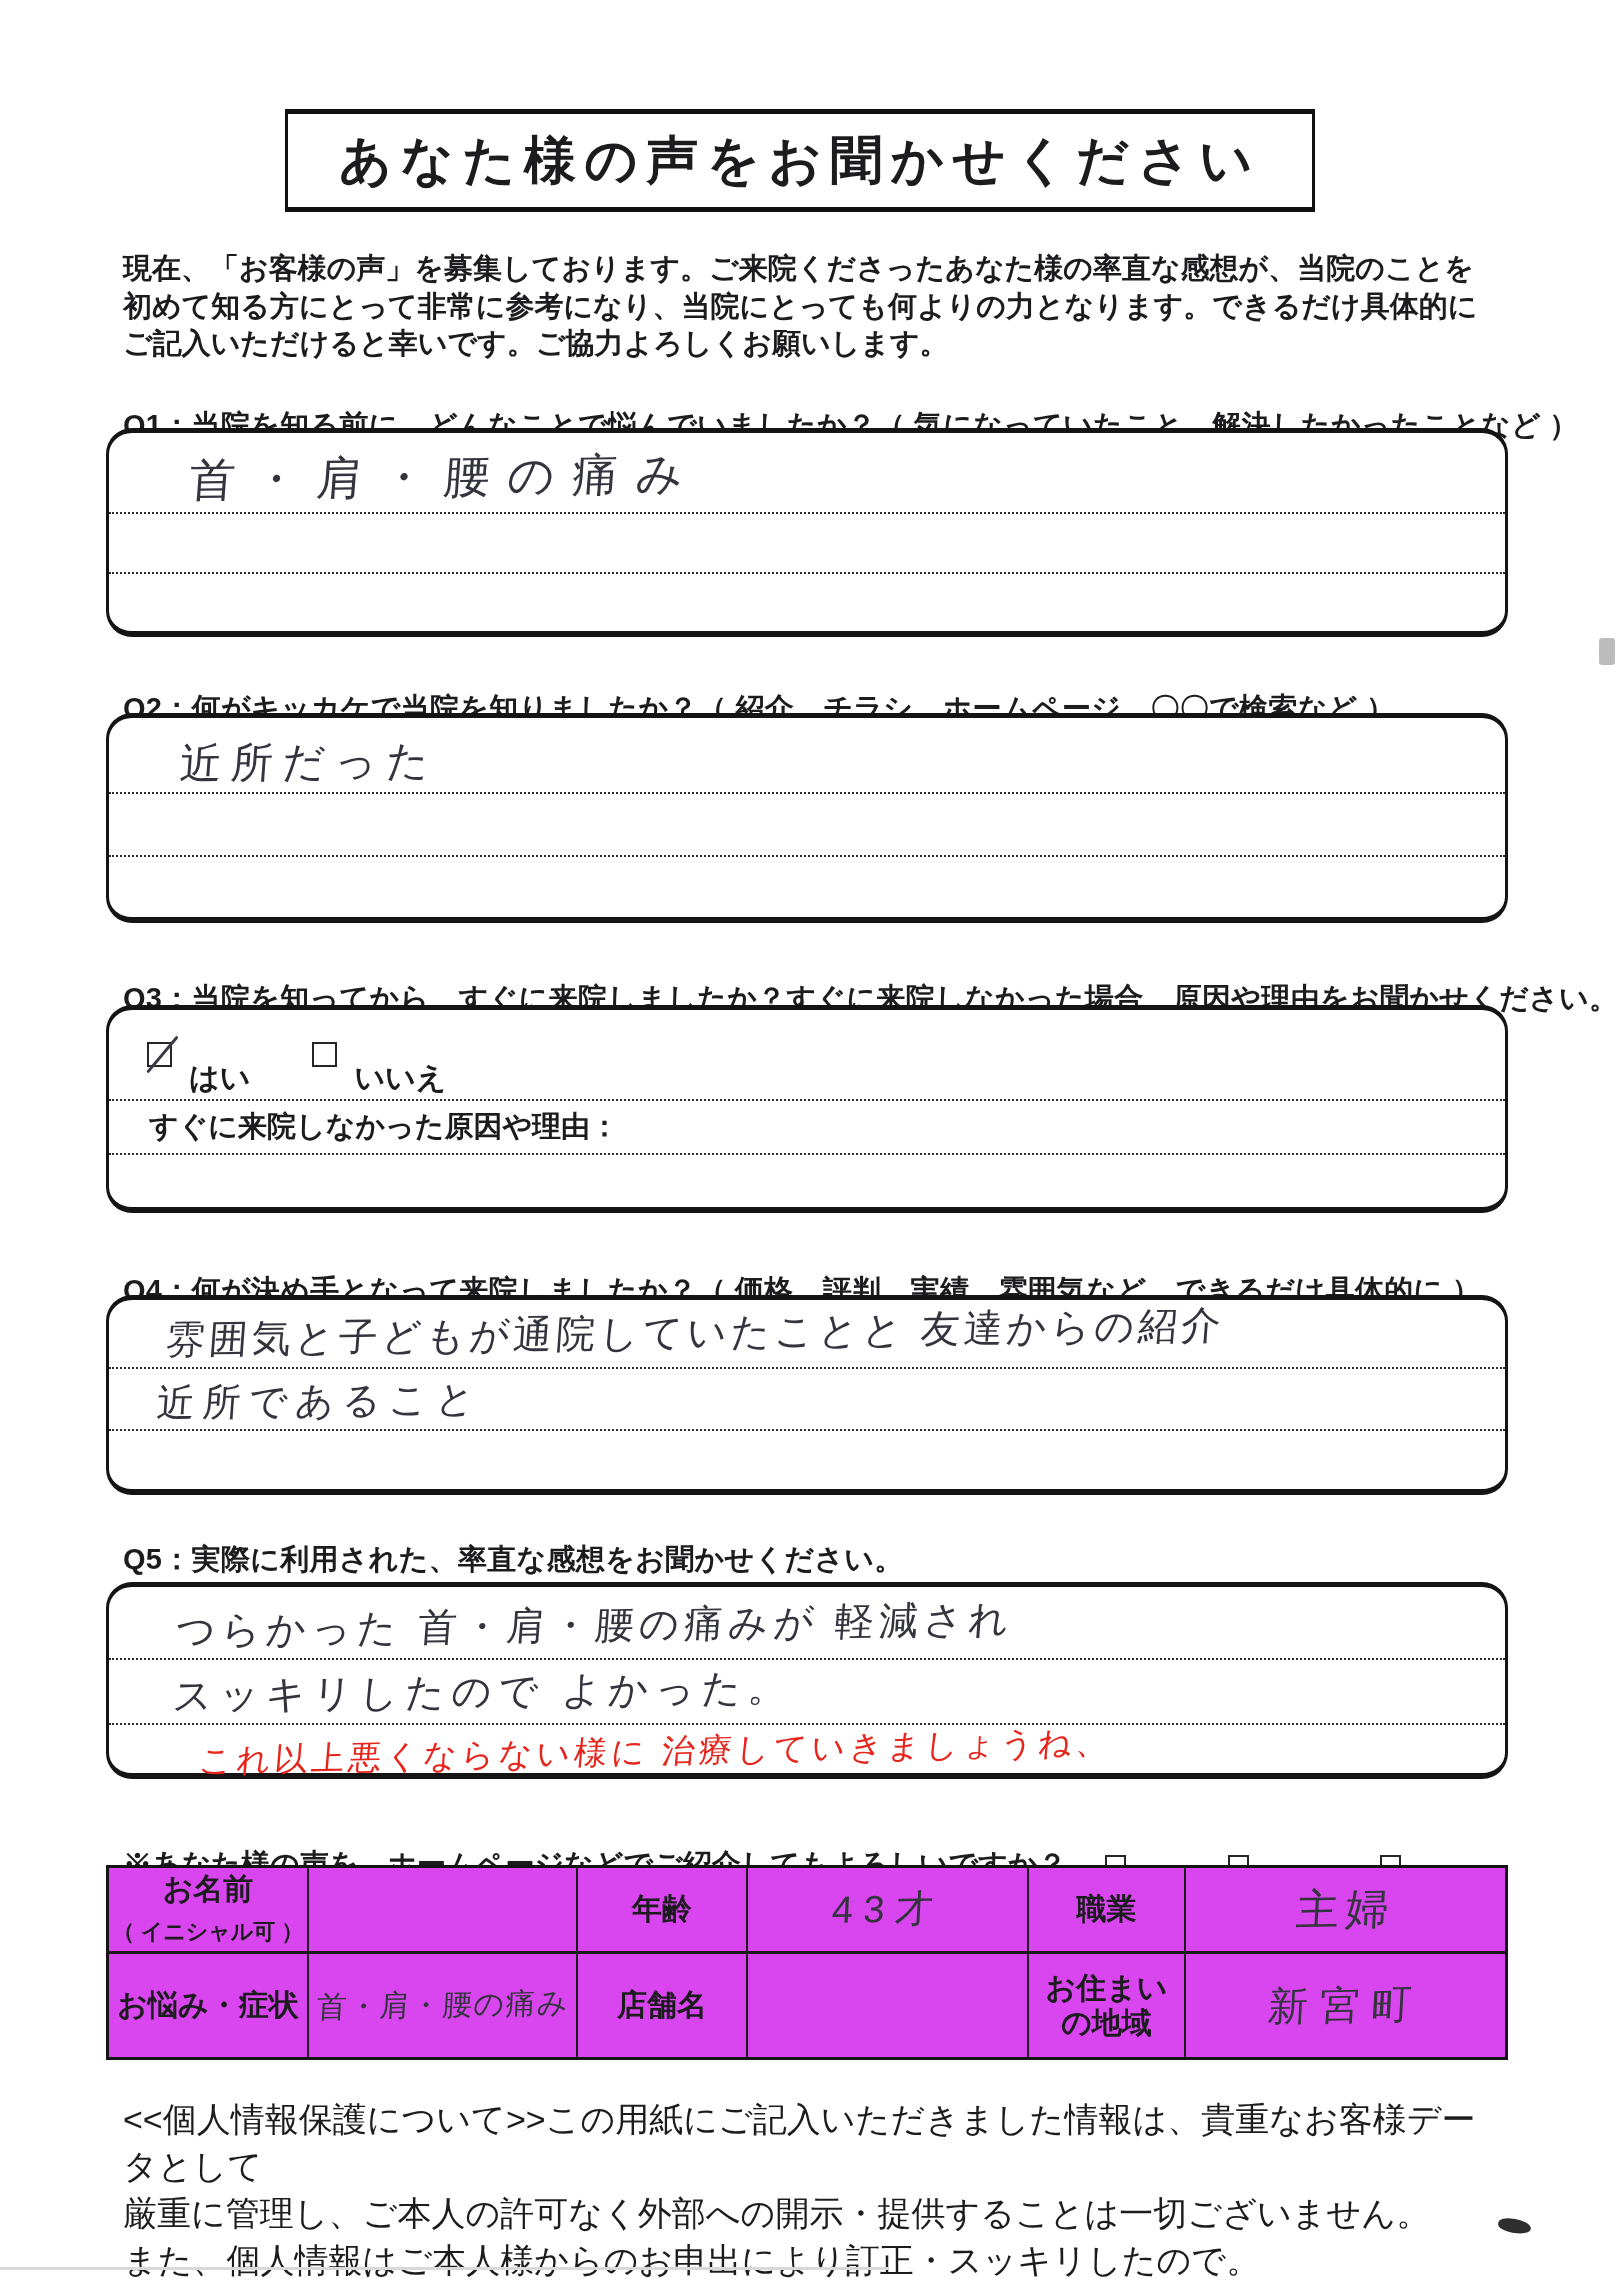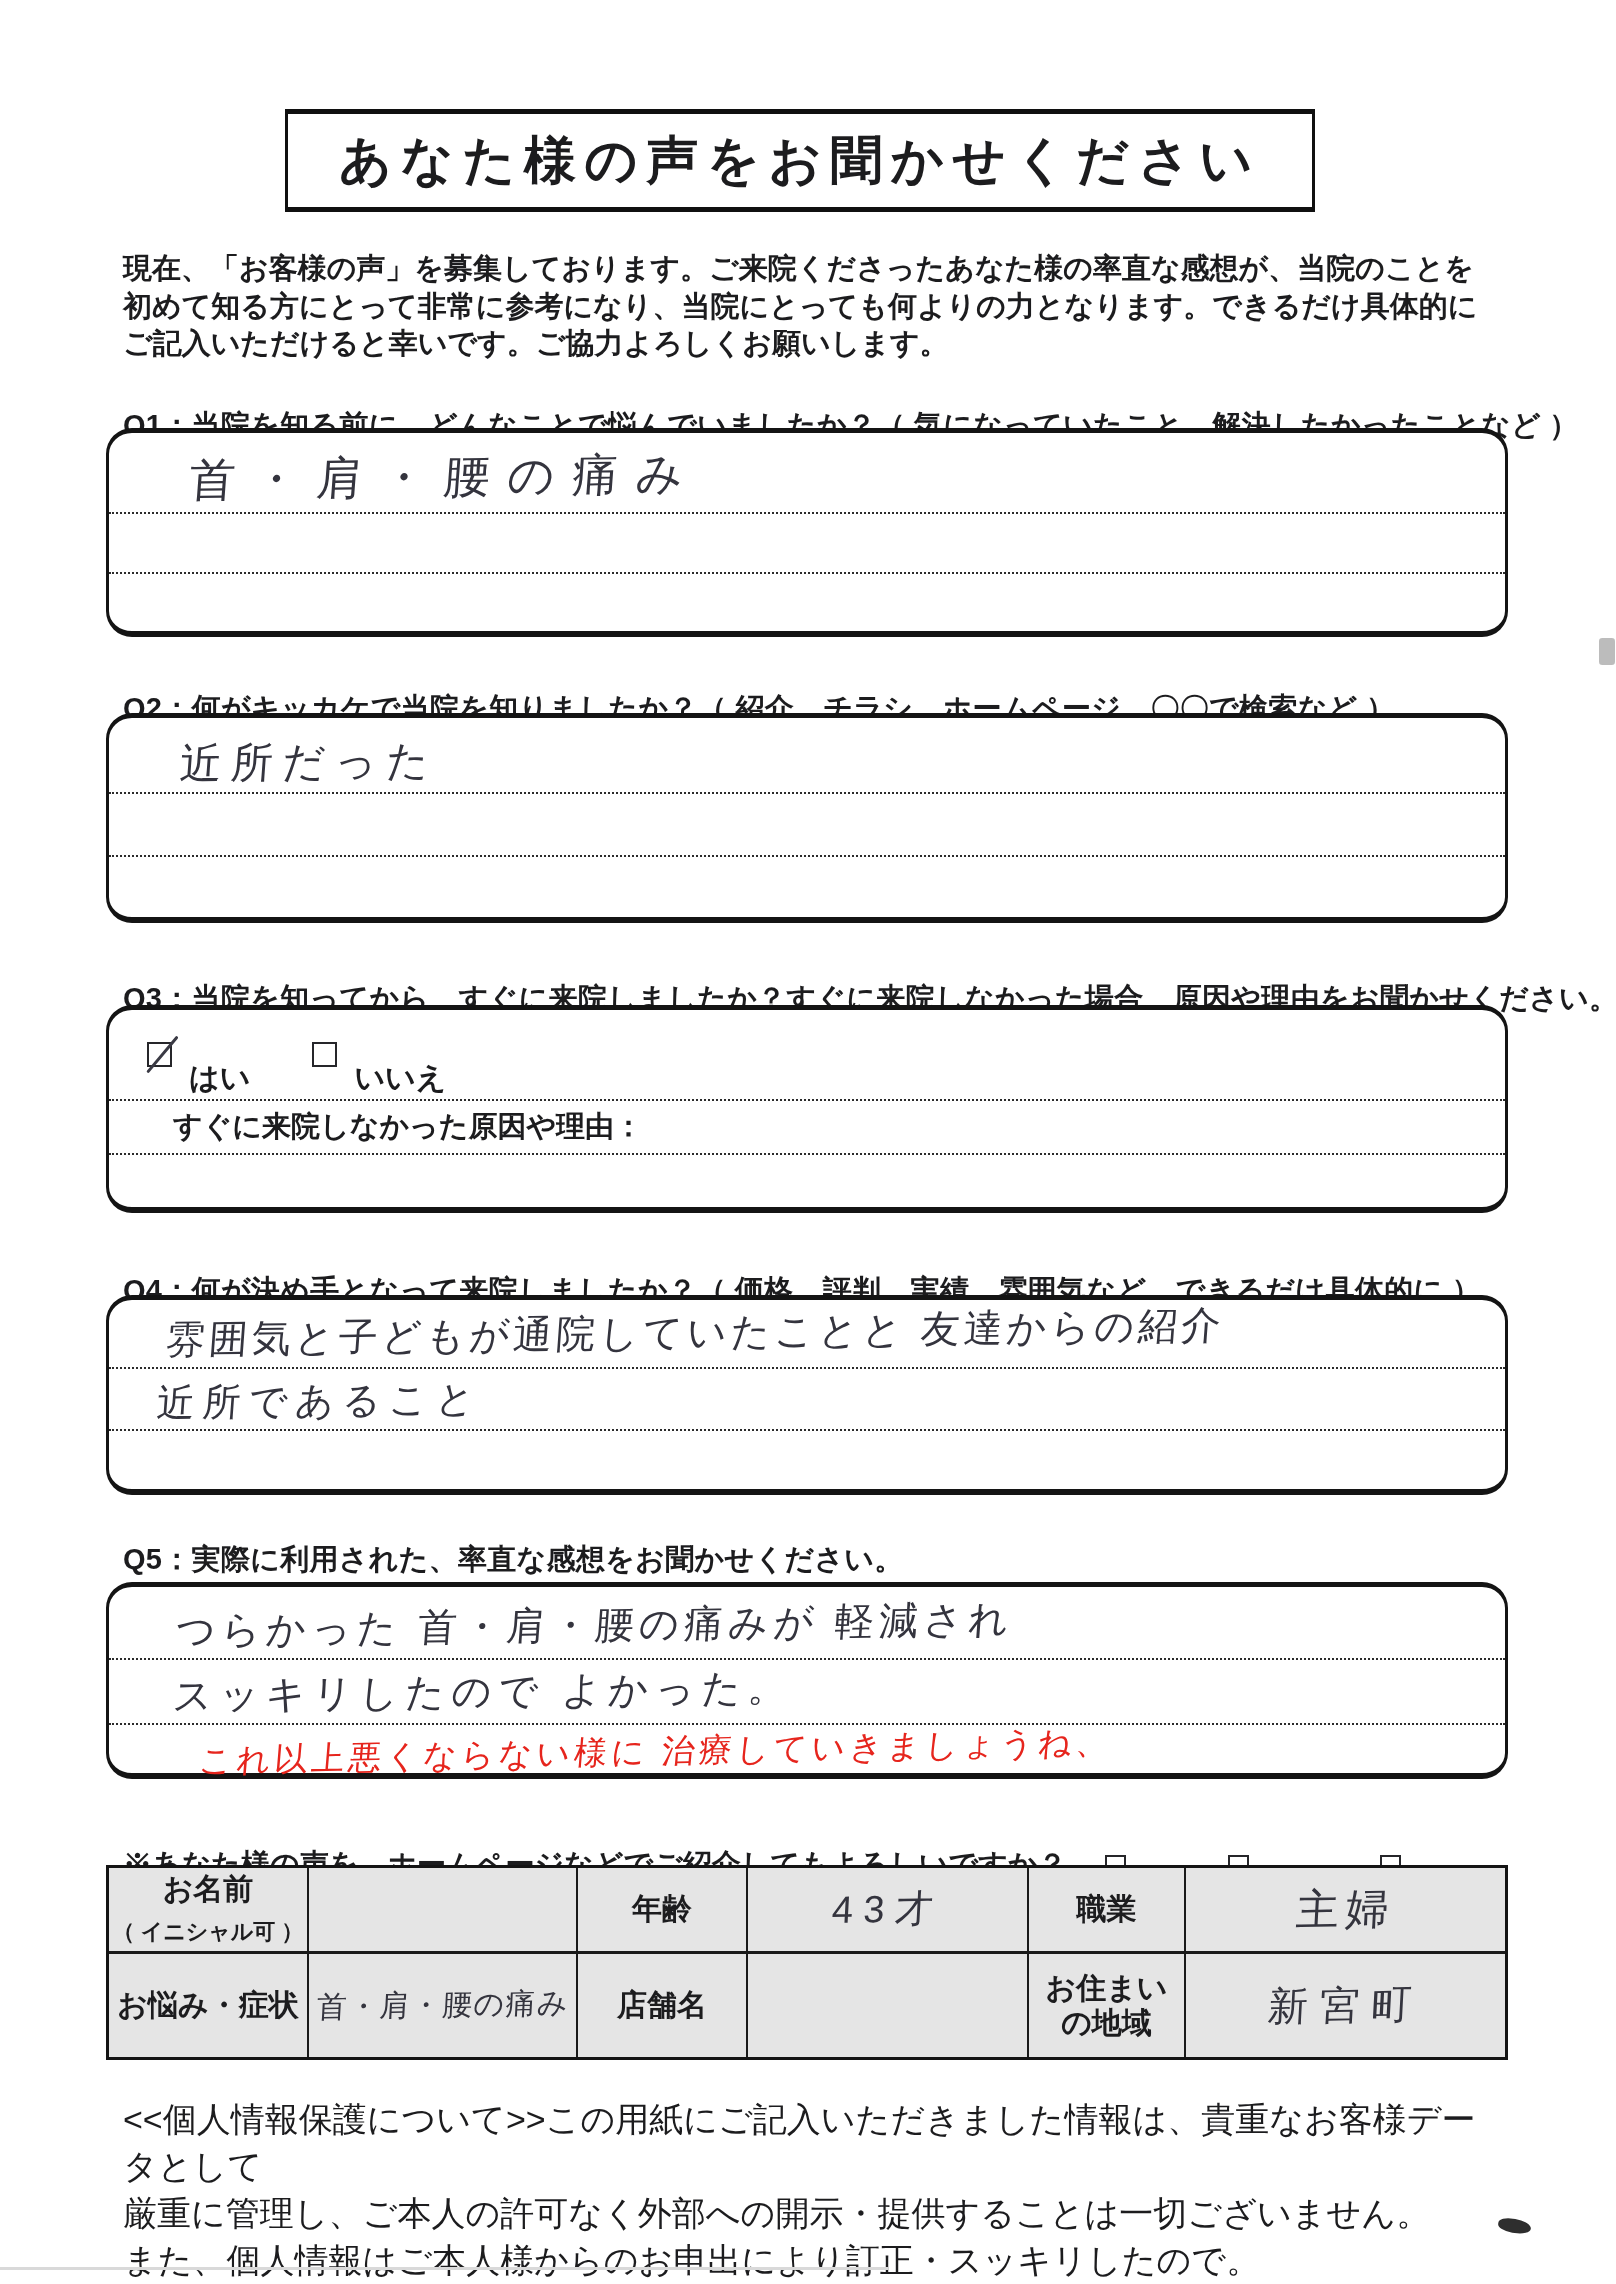--- a/index.html
+++ b/index.html
@@ -24,21 +24,21 @@
   .answer-box{
     position:absolute;left:106px;width:1402px;box-sizing:border-box;
     border:3.3px solid #141414;border-top-width:5.9px;border-bottom-width:6.5px;
     border-radius:26px;display:flex;flex-direction:column;background:#fff;
   }
   .q1-box{top:428px;height:209px;} .q2-box{top:713px;height:210px;}
   .q3-box{top:1005px;height:208px;} .q4-box{top:1295px;height:200px;}
   .q5-box{top:1582px;height:197px;}
   .row{flex:1;border-bottom:2.6px dotted #2b2b2b;position:relative;overflow:visible;display:flex;align-items:flex-start;}
   .row:last-child{border-bottom:none;}
-  .inner-label{font-size:29px;font-weight:600;align-self:center;padding-left:40px;margin-left:24px;}
+  .inner-label{font-size:29px;font-weight:600;align-self:center;padding-left:40px;}
   
   .hw{
     color:#34343e;white-space:nowrap;
     transform:skewX(-5deg) rotate(-0.8deg);transform-origin:left bottom;
   }
   .hw-q1{font-size:46px;margin:17px 0 0 78px;letter-spacing:17.6px;}
   .hw-q2{font-size:42px;margin:18px 0 0 69px;letter-spacing:9px;}
   .hw-q4a{font-size:39px;margin:13px 0 0 55px;letter-spacing:3.9px;}
   .hw-q4b{font-size:38px;margin:9px 0 0 46px;letter-spacing:7.8px;}
   .hw-q5a{font-size:39px;margin:17px 0 0 65px;letter-spacing:5.2px;}
@@ -57,21 +57,21 @@
   .consent{position:absolute;left:123px;top:1821px;width:1423px;display:flex;align-items:center;font-size:29px;font-weight:600;white-space:nowrap;}
   .consent .cb{width:21px;height:21px;border-width:2px;}
   .consent-opt{display:flex;align-items:center;margin-left:38px;}
   .consent-opt:first-of-type{margin-left:40px;}
   .consent-opt .cb-label{font-size:29px;margin-left:5.2px;}
   
   .profile{
     position:absolute;left:106px;top:1865px;width:1402px;box-sizing:border-box;
     border:3.9px solid #141414;display:grid;
     grid-template-columns:200px 269px 170px 281px 157px auto;
-    grid-template-rows:86px 103px;background:#e5e5e5;
+    grid-template-rows:86px 103px;background:#d946ef;
   }
   .cell{border-right:2px solid #1a1a1a;border-bottom:3.3px solid #1a1a1a;display:flex;flex-direction:column;align-items:center;justify-content:center;overflow:visible;box-sizing:border-box;}
   .cell.c6{border-right:none;} .cell.r2{border-bottom:none;}
   .cell .lbl{font-size:30px;font-weight:600;text-align:center;line-height:1.15;}
   .cell .sub{font-size:22px;font-weight:600;margin-top:11px;}
   .hw-cell{color:#34343e;transform:skewX(-4deg) rotate(-1deg);white-space:nowrap;}
   .hw-age{font-size:38px;letter-spacing:10.4px;}
   .hw-job{font-size:43px;letter-spacing:6.5px;}
   .hw-symptom{font-size:30px;letter-spacing:1.3px;}
   .hw-area{font-size:40px;letter-spacing:11.7px;}

